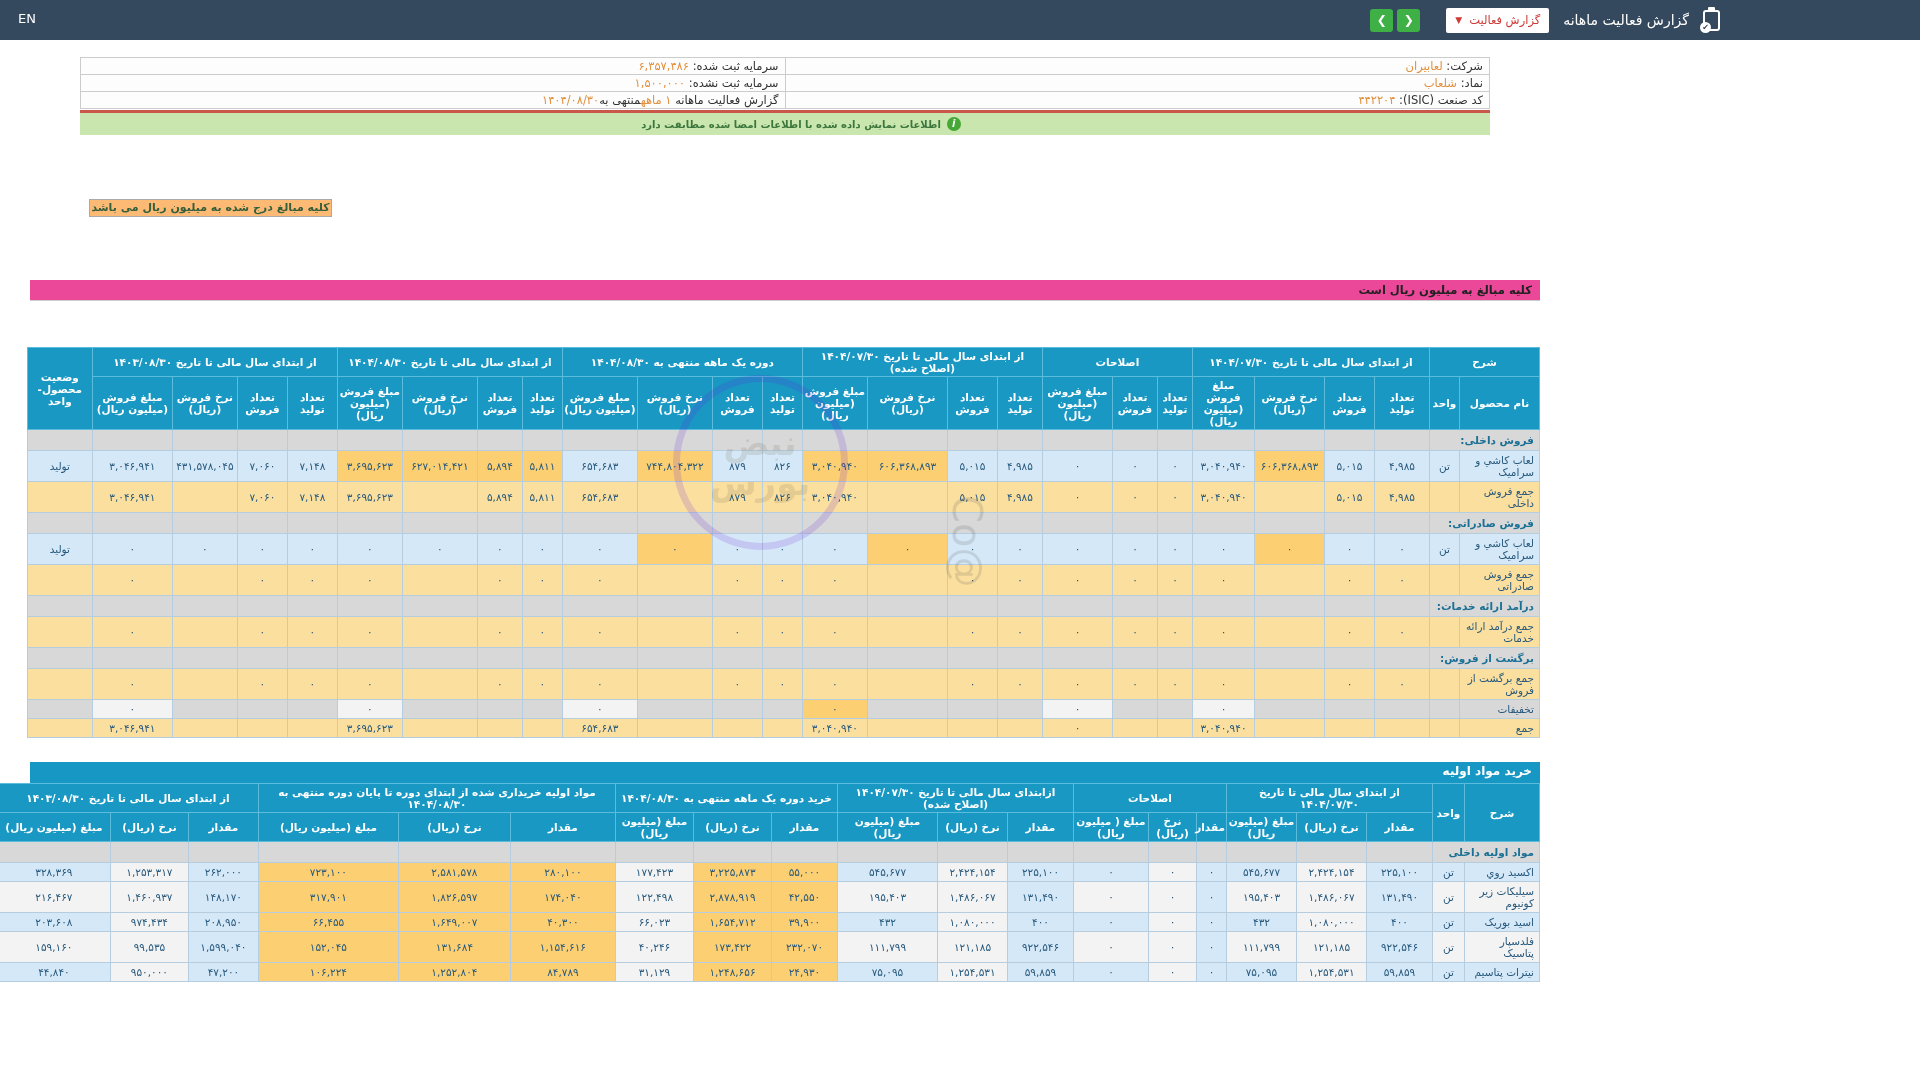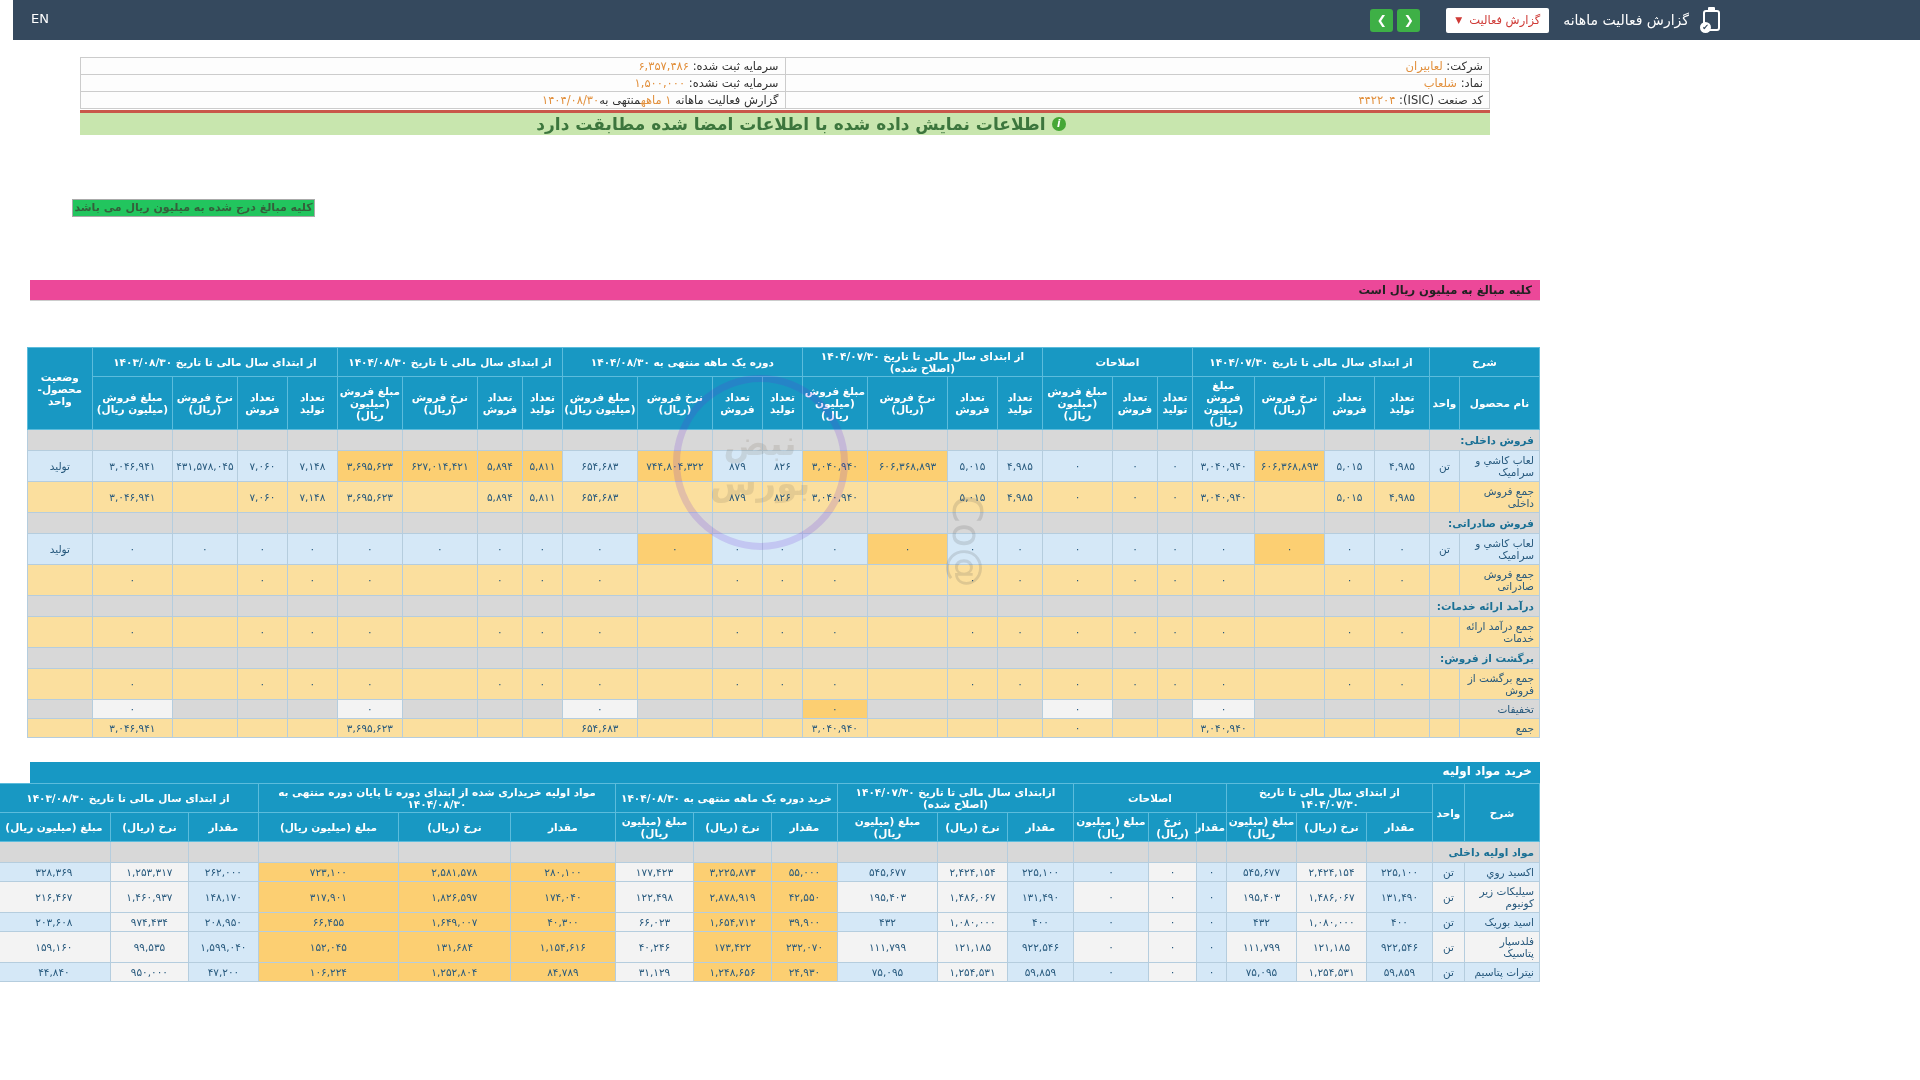--- a/index.html
+++ b/index.html
@@ -1,21 +1,21 @@
 <!DOCTYPE html>
 <html dir="rtl" lang="fa"><head>
 <meta charset="utf-8">
 <style>
   * { box-sizing: border-box; margin: 0; padding: 0; }
   html,body { width:1920px; height:1080px; overflow:hidden; background:#fff;
     font-family:"DejaVu Sans","Liberation Sans",sans-serif; }
   body { position:relative; direction:rtl; }
 
   
-  .topbar { position:absolute; top:0; right:0; left:0; height:40px; background:#35495e;margin-left:13px; }
+  .topbar { position:absolute; top:0; right:0; left:0; height:40px; background:#35495e; }
   .en-link { position:absolute; left:18px; top:11px; color:#fff; font-size:13px; cursor:pointer; }
   .tb-cluster { position:absolute; right:200px; top:0; height:40px; display:flex; align-items:center; gap:14px; direction:rtl; }
   .clip-icon { width:17px; height:21px; border:2px solid #fff; border-radius:3px; position:relative; }
   .clip-icon:before { content:""; position:absolute; top:-5px; right:3px; width:7px; height:4px; background:#fff; border-radius:1px; }
   .clip-icon:after { content:"✔"; position:absolute; bottom:-4px; left:-5px; width:11px; height:11px;
       background:#fff; color:#35495e; border-radius:50%; font-size:8px; line-height:11px; text-align:center; }
   .tb-title { color:#fff; font-size:14px; white-space:nowrap; }
   .tb-dropdown { background:#fff; border-radius:2px; height:25px; padding:0 9px; display:flex; align-items:center; gap:7px; cursor:pointer; }
   .tb-dropdown .dd-label { color:#cf3a36; font-size:11.5px; white-space:nowrap; }
   .tb-dropdown .dd-caret { color:#cf3a36; font-size:9px; }
@@ -24,26 +24,26 @@
       font-weight:bold; text-align:center; line-height:23px; cursor:pointer; }
 
   
   .info-wrap { position:absolute; top:57px; right:430px; width:1410px; }
   table.info { width:100%; border-collapse:collapse; table-layout:fixed; font-size:11.5px; }
   table.info td { border:1px solid #ccc; background:#fdfdfd; padding:1px 6px; height:15px;
       text-align:right; color:#333; white-space:nowrap; }
   .ival { color:#e2903d;text-align:right; }
   .red-rule { height:3px; background:#c9574a; margin-top:1px; }
   .notice { height:22px; background:#c8e6ae; display:flex; align-items:center; justify-content:center; gap:6px; }
-  .notice-text { color:#3c763d; font-size:17px; font-weight:bold;margin-left:32px; }
+  .notice-text { color:#3c763d; font-size:10px; font-weight:bold;margin-left:32px; }
   .info-dot { width:14px; height:14px; border-radius:50%; background:#45a735; color:#fff; font-size:10px;
       font-weight:bold; text-align:center; line-height:14px; font-style:italic; }
 
-  .unit-box { position:absolute; top:199px; left:72px; width:243px; height:18px; border:1px solid #aaa;
-      background:#22c55e; font-size:11px; font-weight:bold; color:#355e3b; text-align:center; line-height:16px; }
+  .unit-box { position:absolute; top:199px; left:89px; width:243px; height:18px; border:1px solid #aaa;
+      background:#fdba74; font-size:11px; font-weight:bold; color:#355e3b; text-align:center; line-height:16px; }
 
   
   .main { position:absolute; top:280px; right:380px; width:1510px; }
   .blue-bar { height:21px; background:#1798c4; color:#fff; font-weight:bold; font-size:12px;
       padding:2px 8px 0 0; }
   .note-row { height:21px; border-bottom:1px solid #ccc; font-size:11.5px; font-weight:bold; color:#222;
       padding:3px 8px 0 0; background:#ec4899; }
   .sp1 { height:46px; } .sp2 { height:24px; }
 
   

